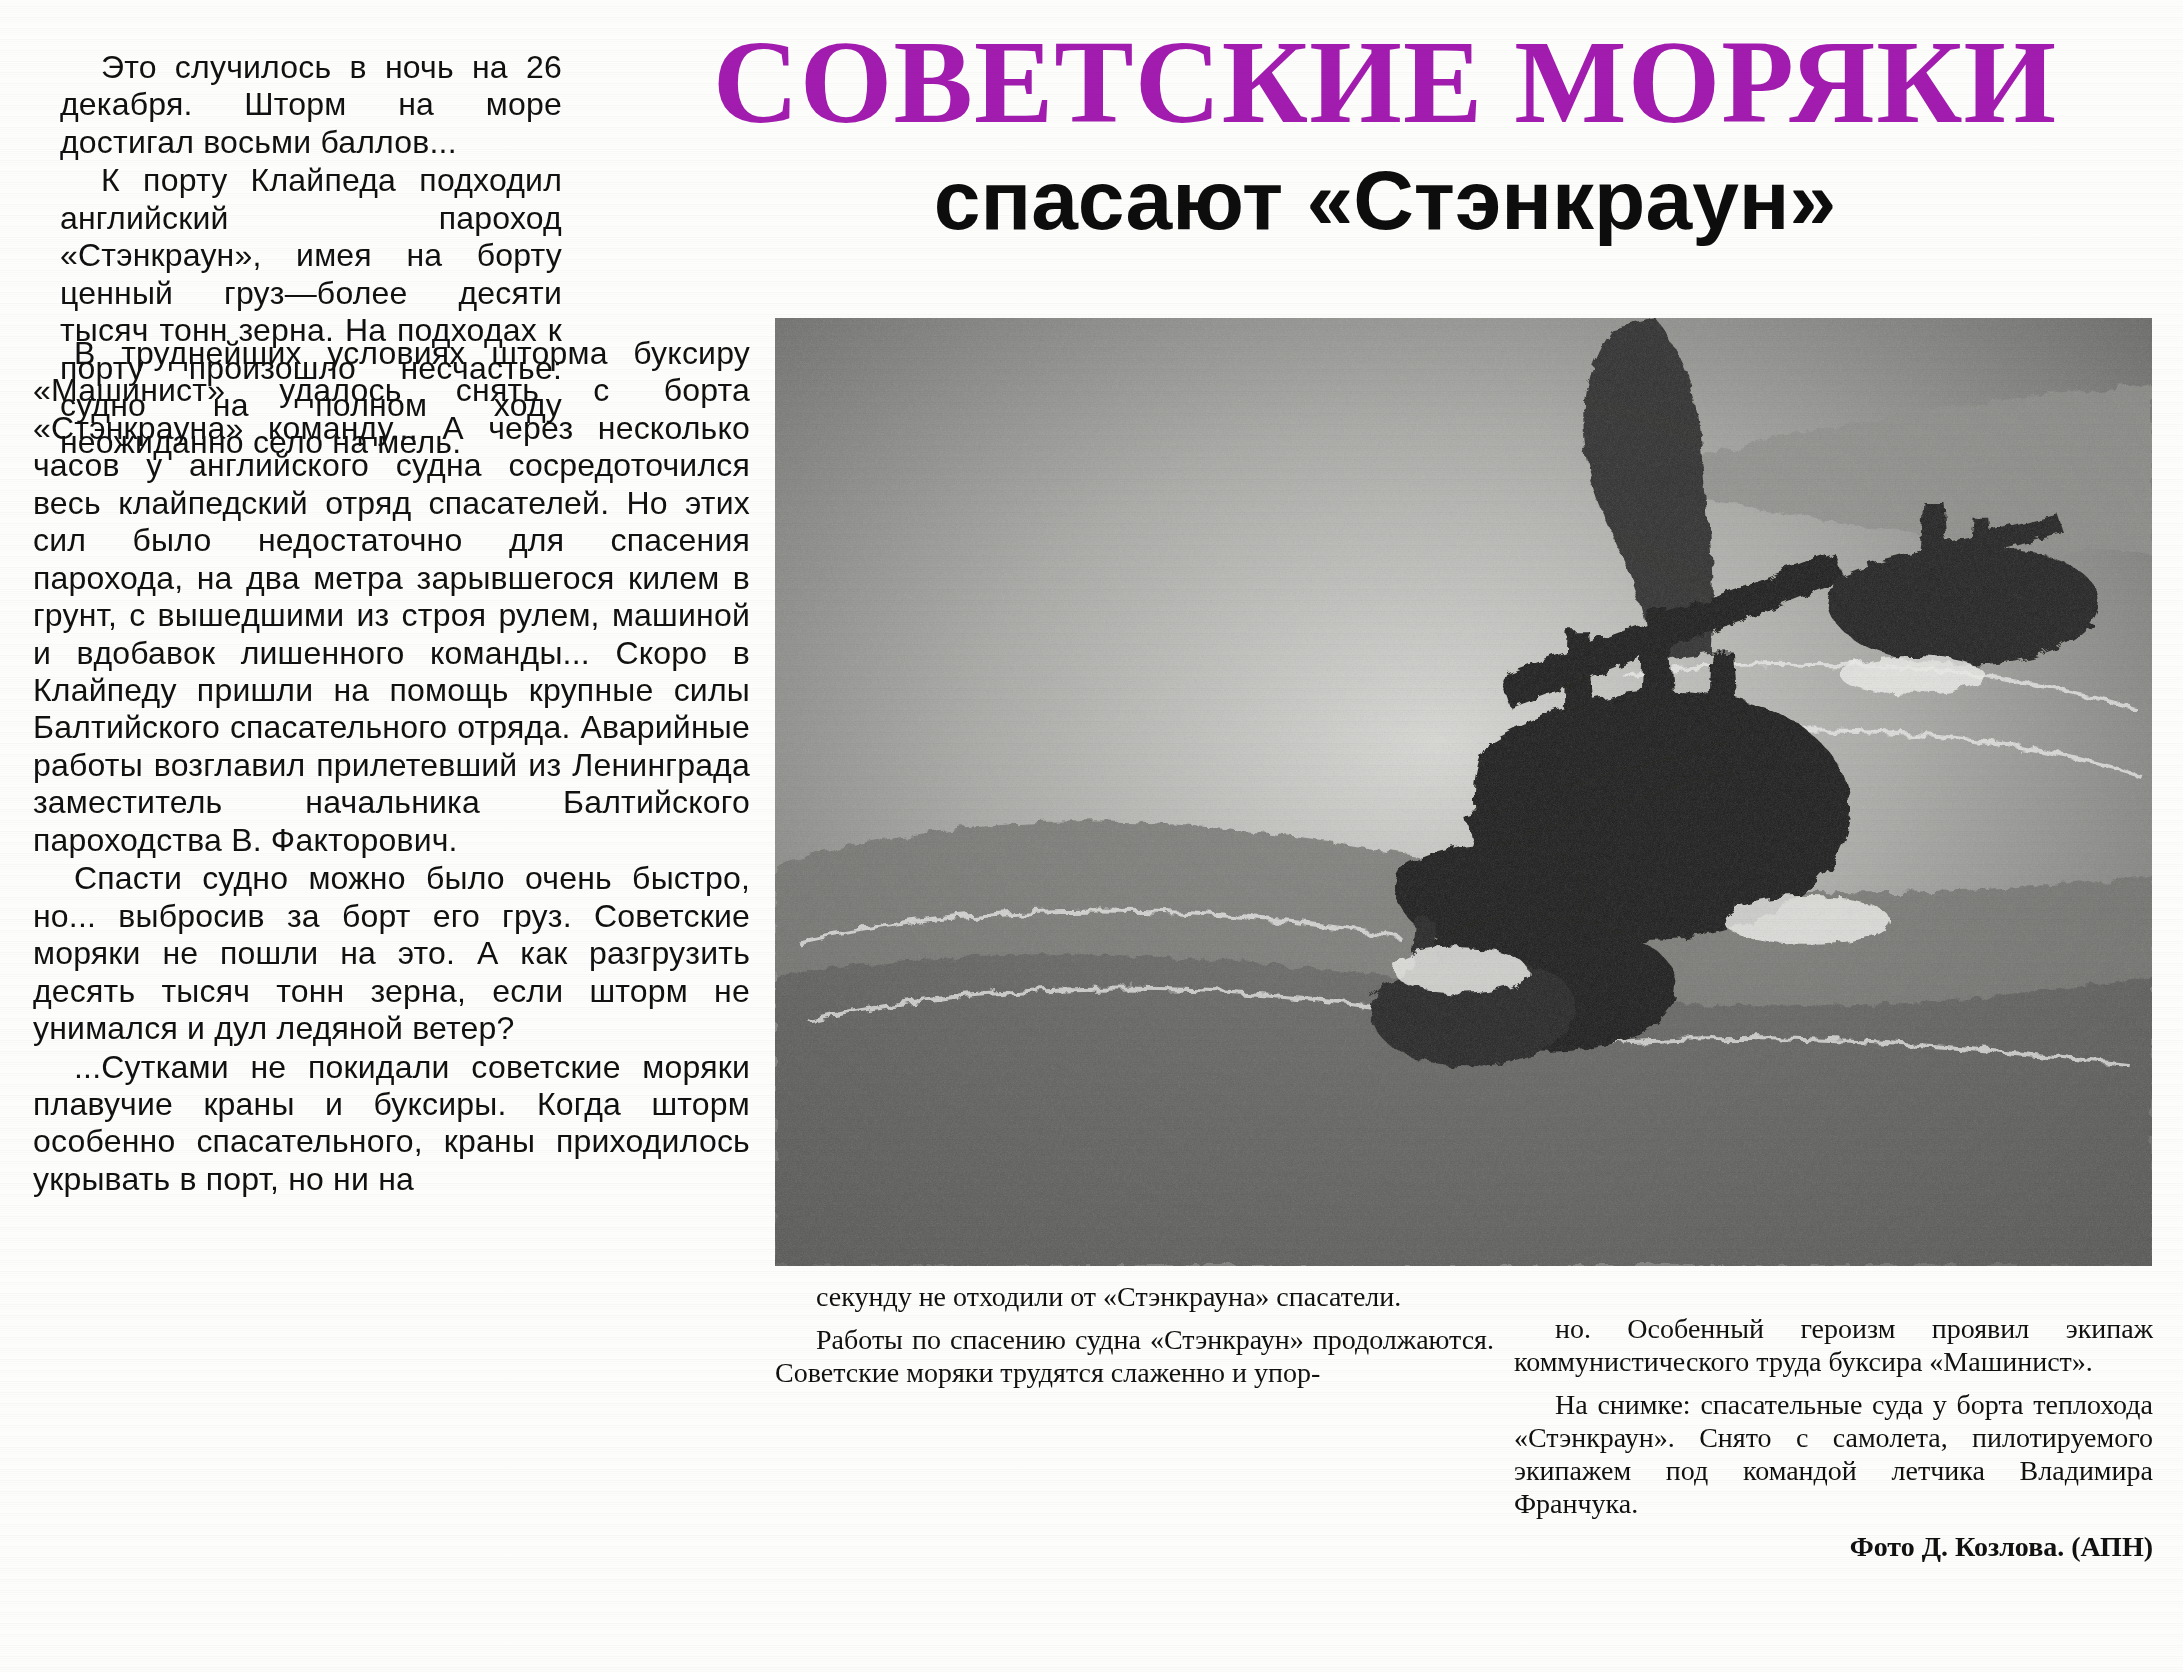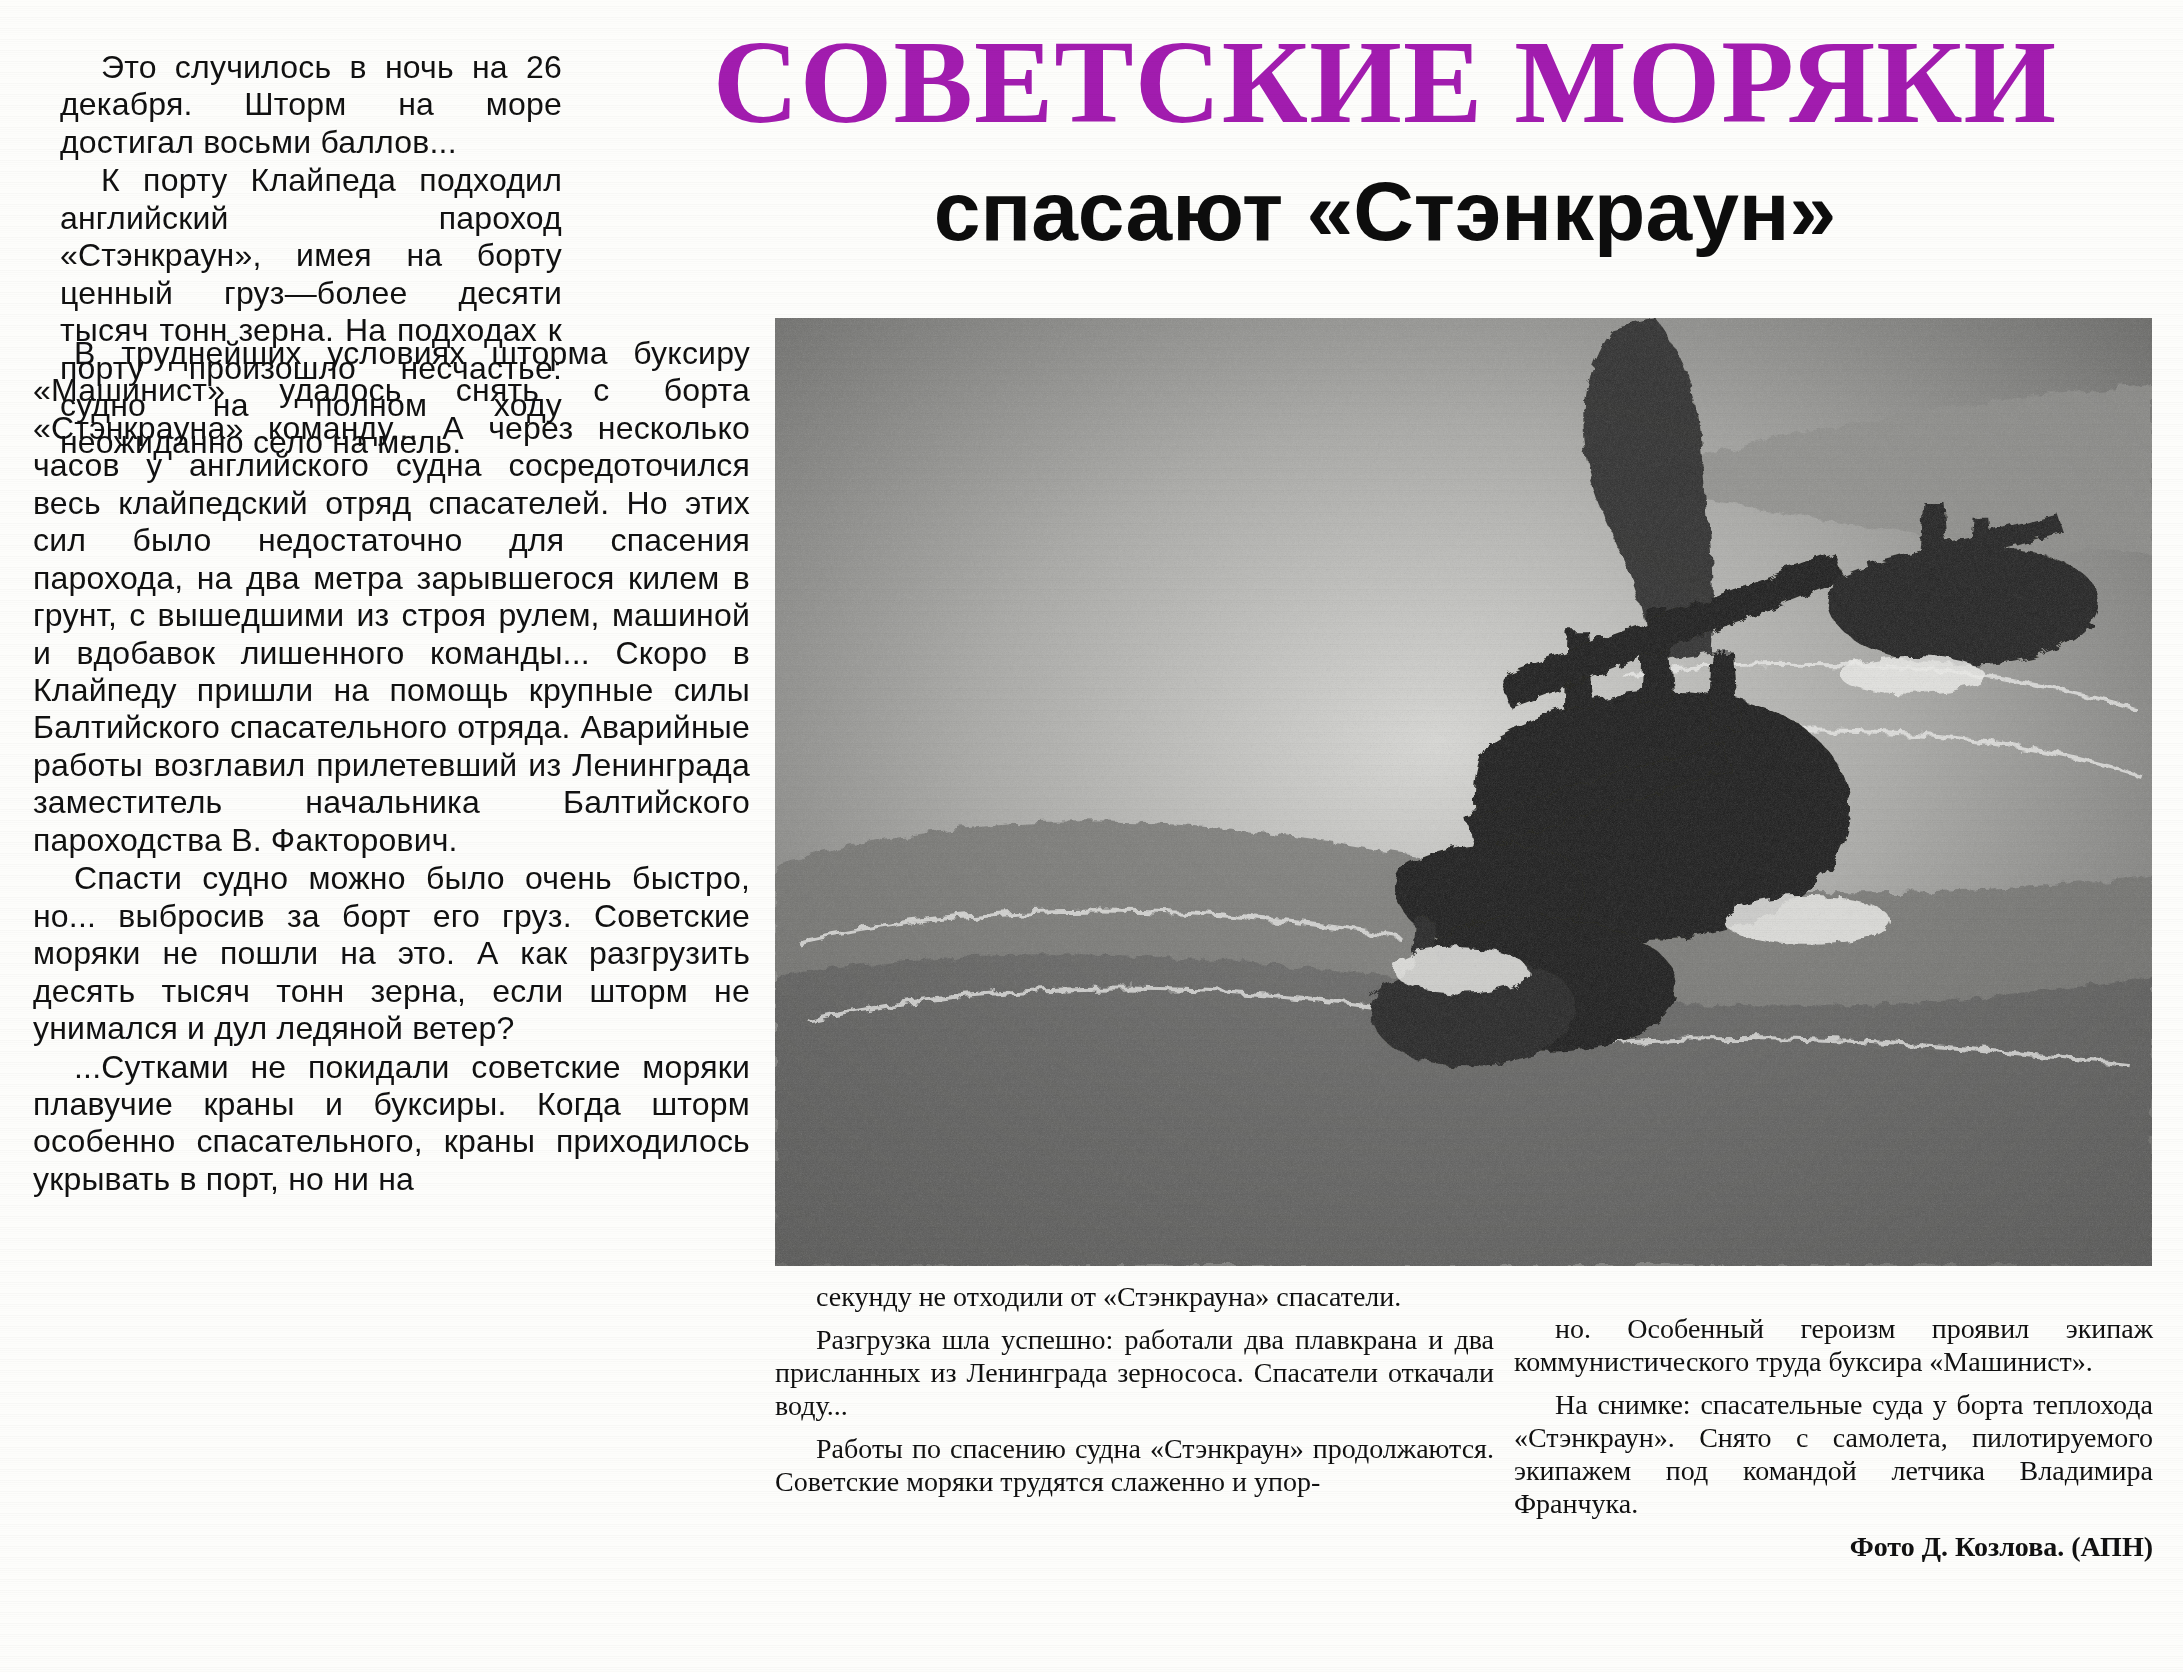--- a/index.html
+++ b/index.html
@@ -55,21 +55,21 @@
     letter-spacing: 1.1px;
     color: #a21caf;
     white-space: nowrap;
   }
 
   .headline-sub {
     font-family: "Liberation Sans", sans-serif;
     font-weight: 700;
     font-size: 84px;
     line-height: 1.05;
-    margin-top: 30px;
+    margin-top: 19px;
     color: #0d0d0d;
     white-space: nowrap;
   }
 
   
   .col-text p {
     margin: 0 0 1.1px 0;
     text-indent: 41px;
     text-align: justify;
     font-size: 32px;
@@ -229,21 +229,20 @@
         <ellipse cx="1850" cy="1080" rx="150" ry="44"></ellipse>
         <ellipse cx="2040" cy="640" rx="130" ry="34"></ellipse>
       </g>
 
       <rect width="2470" height="1700" filter="url(#grainf)" opacity="0.20"></rect>
     </svg>
   </div>
 
   <div class="bottom-mid">
     <p>секунду не отходили от «Стэнкрауна» спасатели.</p>
-    <p>Разгрузка шла успешно: работали два плавкрана и два присланных из Ленинграда зернососа. Спасатели откачали воду...</p>
     <p>Работы по спасению судна «Стэнкраун» продолжаются. Советские моряки трудятся слаженно и упор-</p>
   </div>
 
   <div class="bottom-right">
     <p>но. Особенный героизм проявил экипаж коммунистического труда буксира «Машинист».</p>
     <p class="lead">На снимке: спасательные суда у борта теплохода «Стэнкраун». Снято с самолета, пилотируемого экипажем под командой летчика Владимира Франчука.</p>
     <p class="credit">Фото Д. Козлова. (АПН)</p>
   </div>
 
   <div class="grain"></div>

